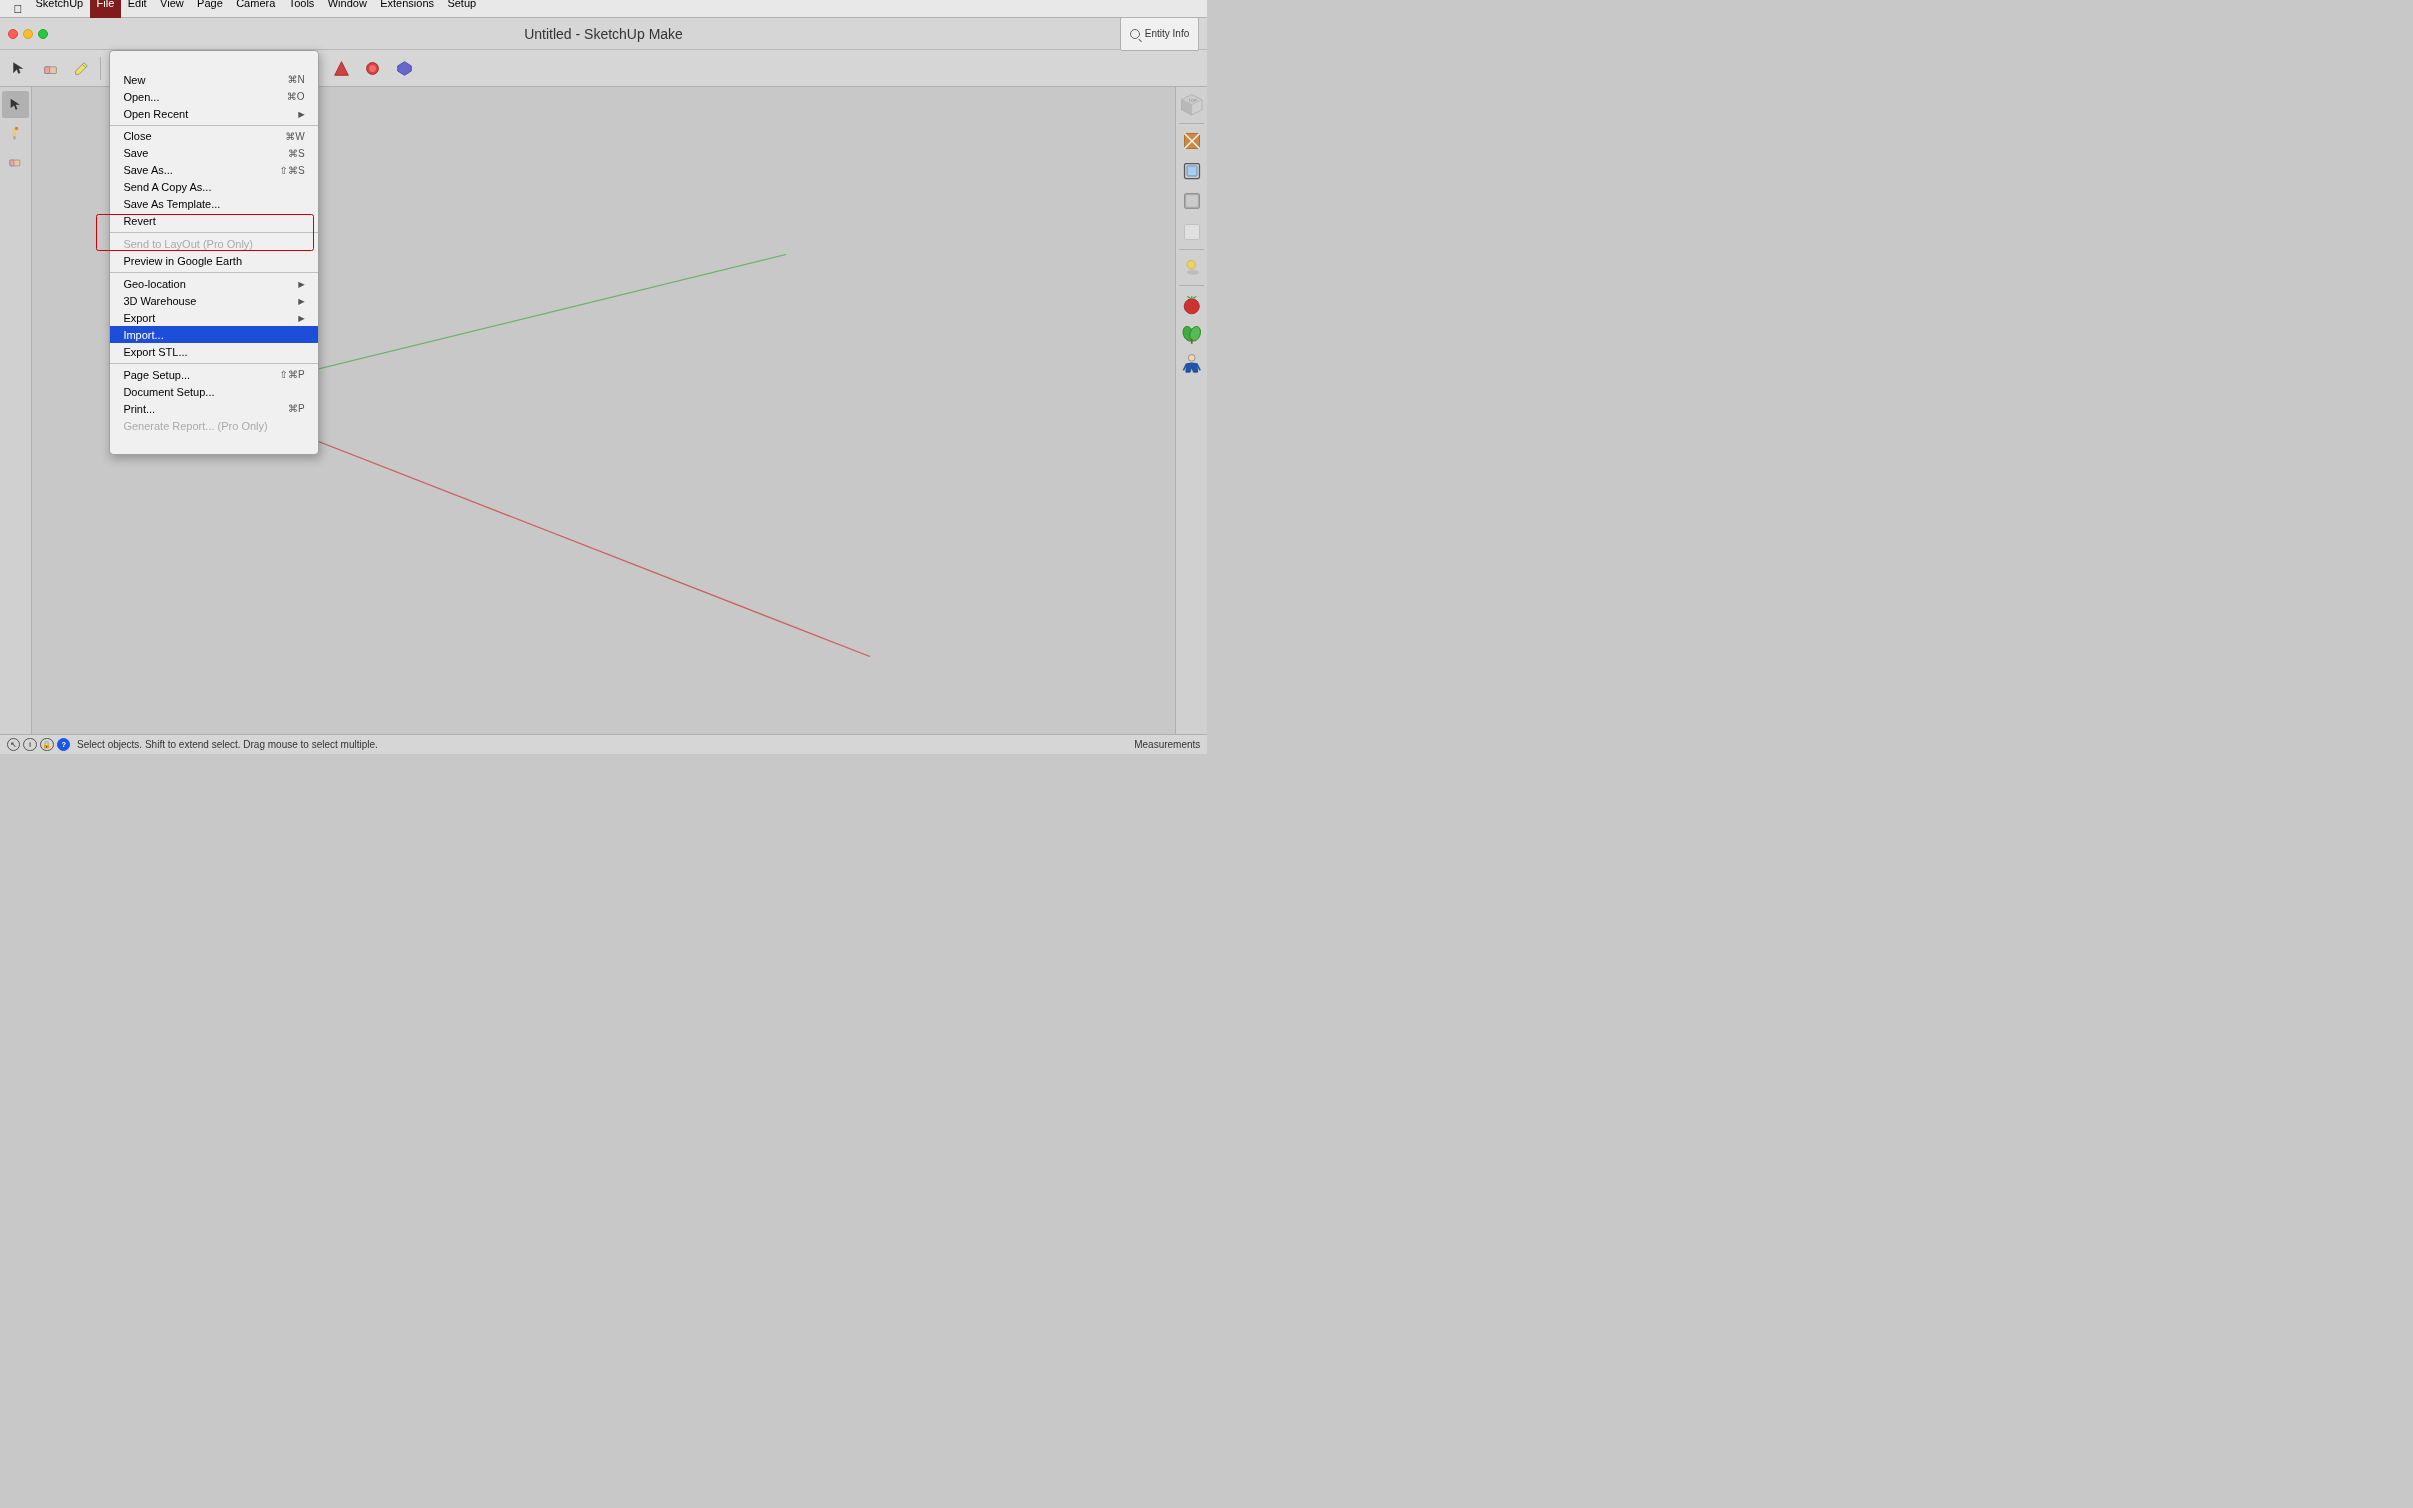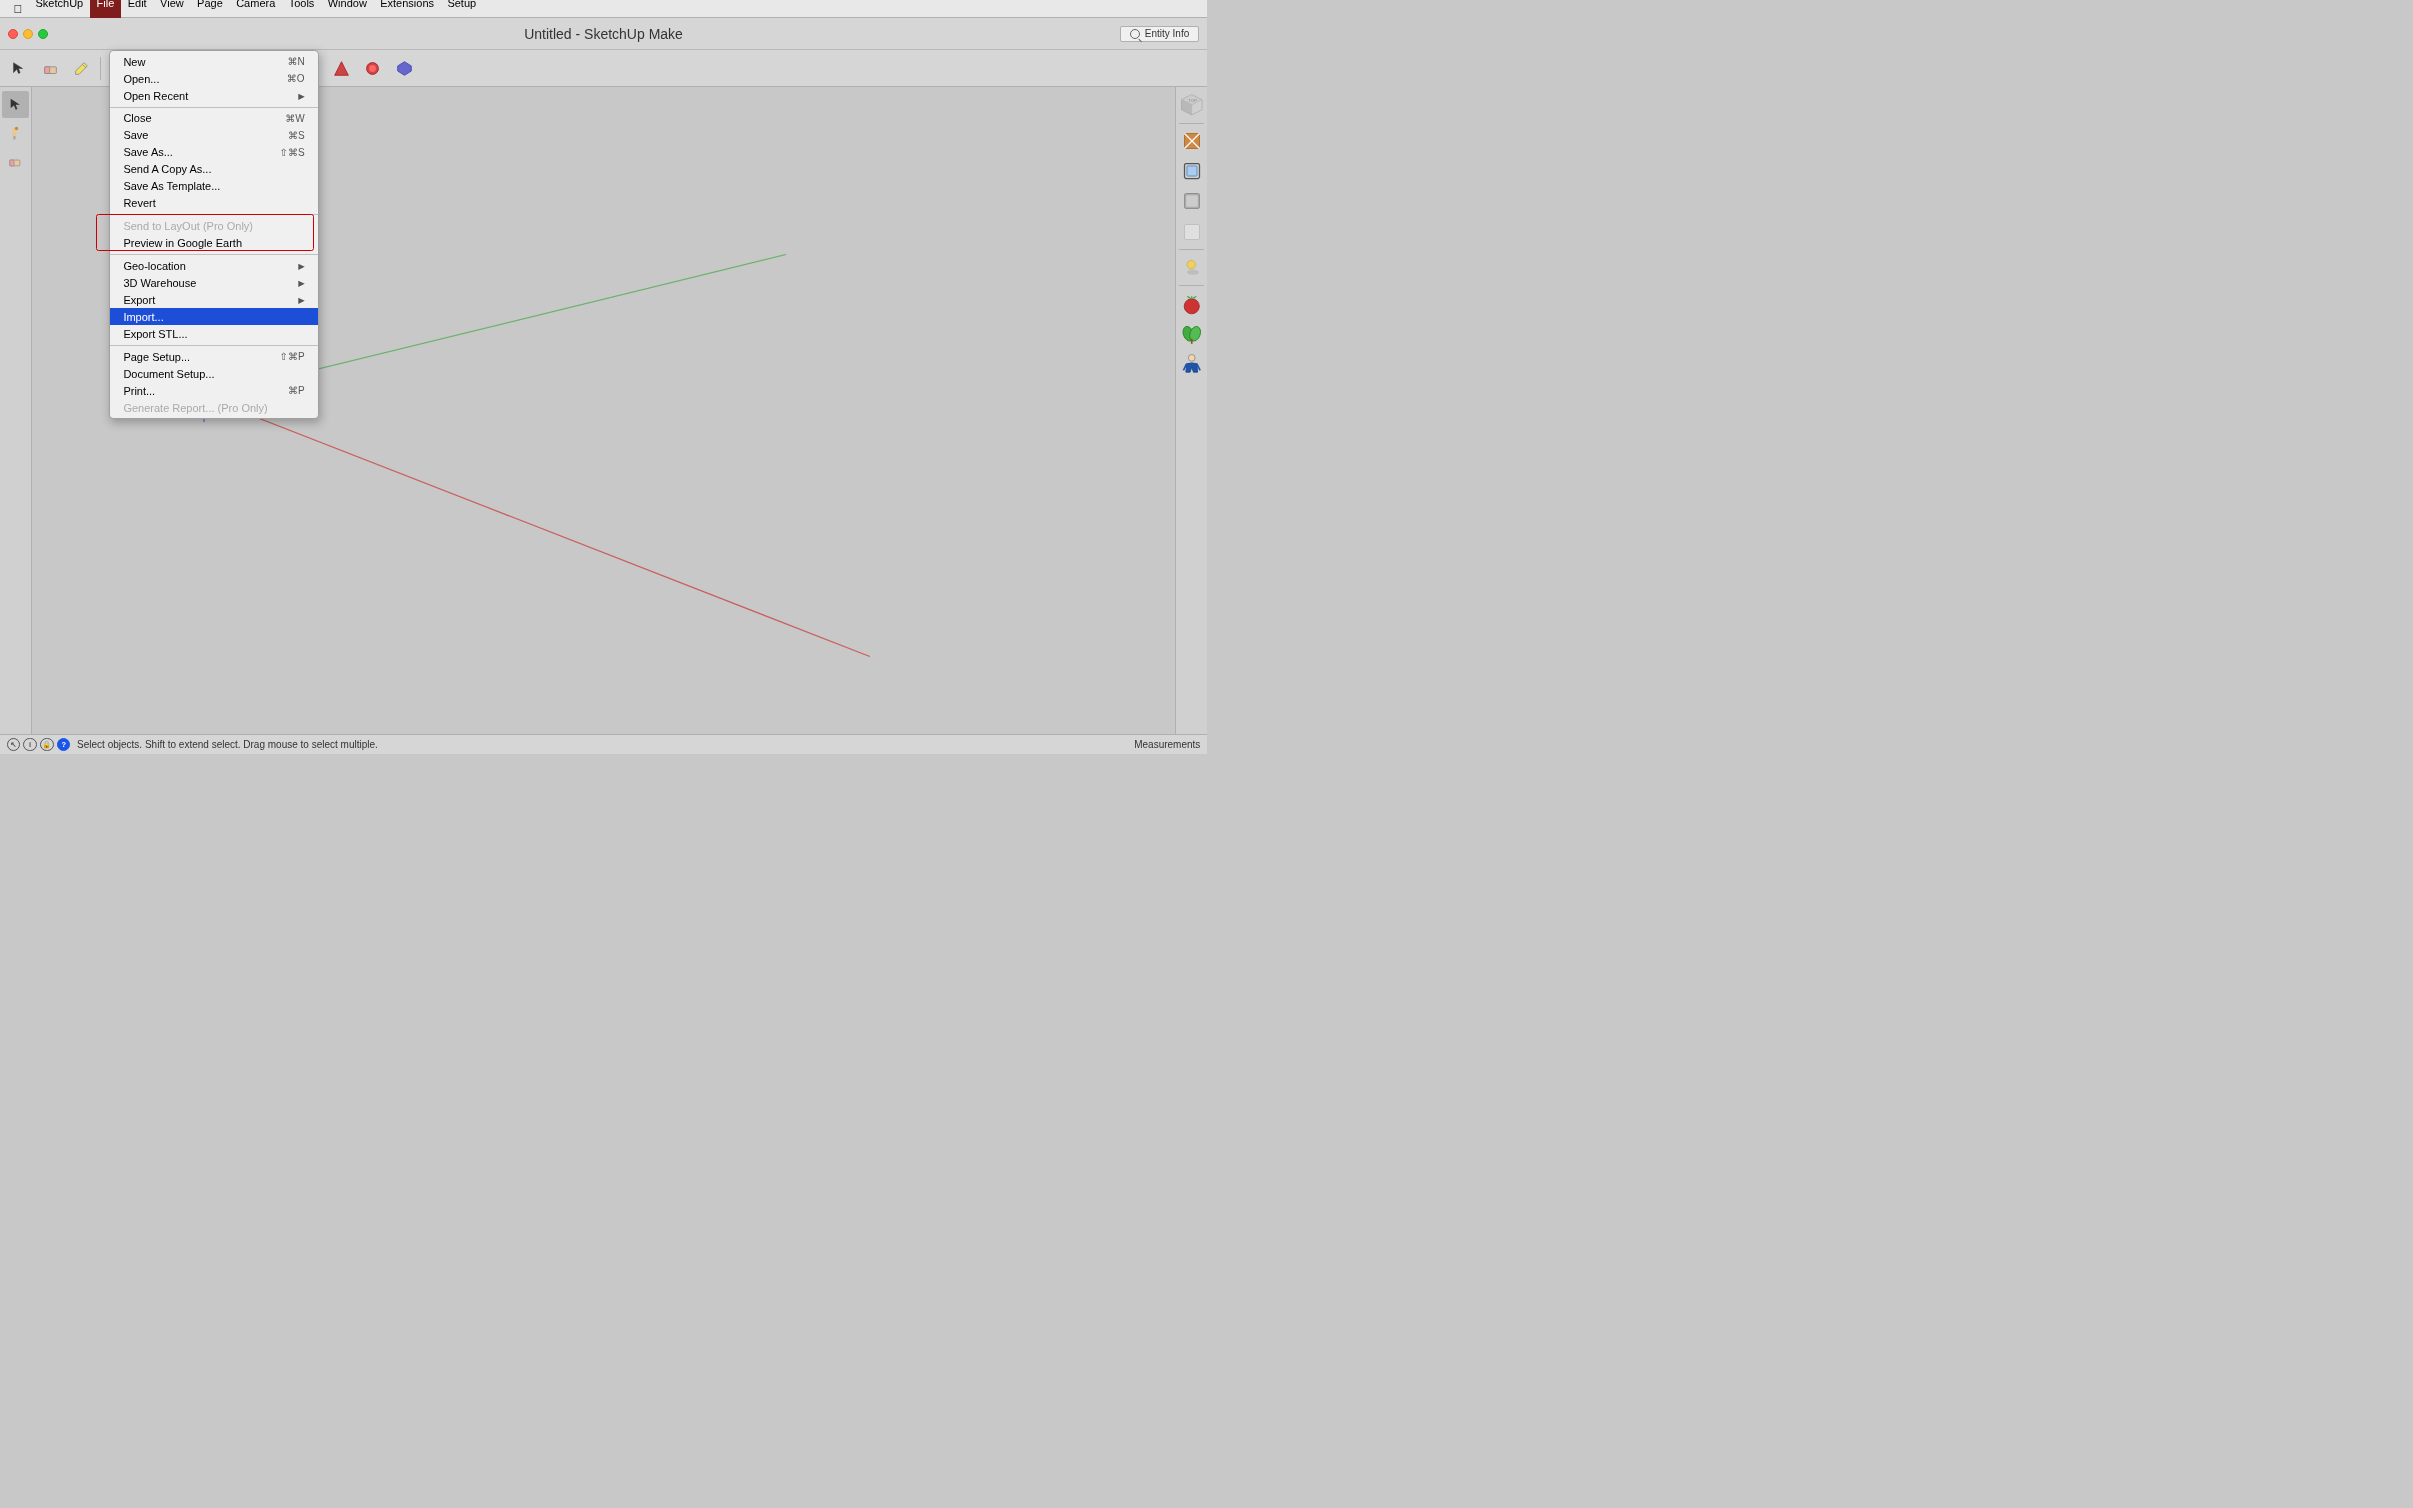--- a/index.html
+++ b/index.html
@@ -75,21 +75,21 @@
       transform: translateX(-50%);
       font-size: 14px;
       color: #333;
       font-weight: 500;
     }
 
     
     .entity-info-btn {
       position: absolute;
       right: 8.4px;
-      height: 16px;
+      height: 34px;
       background: #f0f0f0;
       border: 0.8px solid #b0b0b0;
       border-radius: 2px;
       display: flex;
       align-items: center;
       padding: 0 8.4px;
       font-size: 10px;
       color: #333;
       cursor: pointer;
       gap: 5px;
@@ -243,21 +243,21 @@
     #file-menu {
       position: absolute;
       top: 50px;
       left: 109px;
       width: 210px;
       background: #f0f0f0;
       border: 0.8px solid #a0a0a0;
       border-radius: 4.2px;
       box-shadow: 1.7px 3.4px 10px rgba(0,0,0,0.25);
       z-index: 1000;
-      padding: 2px 0;
+      padding: 20px 0;
     }
     .menu-dropdown-item {
       padding: 2.5px 13.4px;
       font-size: 11px;
       color: #000;
       cursor: pointer;
       display: flex;
       justify-content: space-between;
       align-items: center;
       white-space: nowrap;

